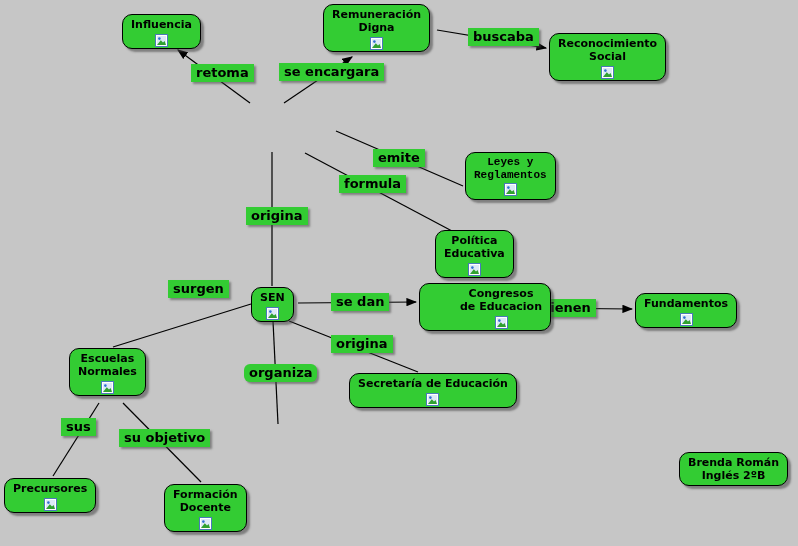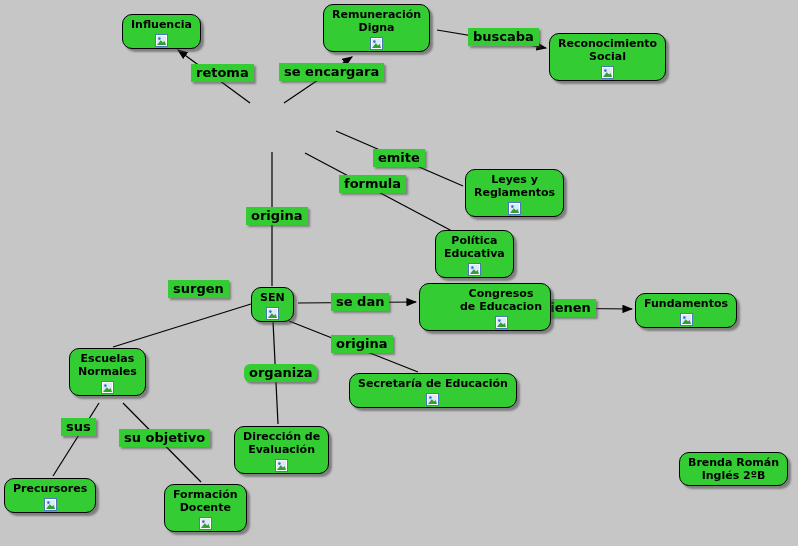--- a/index.html
+++ b/index.html
@@ -110,21 +110,21 @@
 Social</span>
     <span class="resource-icon"><svg viewBox="0 0 13 13" width="13" height="13">
           <rect x="0.5" y="0.5" width="12" height="12" fill="#fff" stroke="#4a79b8"></rect>
           <rect x="2" y="2" width="9" height="9" fill="#dce9f7"></rect>
           <circle cx="4.4" cy="4.6" r="1.3" fill="#2f6fd0"></circle>
           <path d="M2 11 L5.8 6.2 L8 8.6 L9.6 7 L11 11 Z" fill="#2fa12f"></path>
         </svg></span>
   </div>
 
 
-  <div class="node" style="left:465px; top:169px;">
+  <div class="node" style="left:465px; top:152px;font-family:Liberation Mono, monospace;">
     <span class="node-label">Leyes y
 Reglamentos</span>
     <span class="resource-icon"><svg viewBox="0 0 13 13" width="13" height="13">
           <rect x="0.5" y="0.5" width="12" height="12" fill="#fff" stroke="#4a79b8"></rect>
           <rect x="2" y="2" width="9" height="9" fill="#dce9f7"></rect>
           <circle cx="4.4" cy="4.6" r="1.3" fill="#2f6fd0"></circle>
           <path d="M2 11 L5.8 6.2 L8 8.6 L9.6 7 L11 11 Z" fill="#2fa12f"></path>
         </svg></span>
   </div>
 
@@ -184,30 +184,20 @@
   <div class="node" style="left:349px; top:373px;">
     <span class="node-label">Secretaría de Educación</span>
     <span class="resource-icon"><svg viewBox="0 0 13 13" width="13" height="13">
           <rect x="0.5" y="0.5" width="12" height="12" fill="#fff" stroke="#4a79b8"></rect>
           <rect x="2" y="2" width="9" height="9" fill="#dce9f7"></rect>
           <circle cx="4.4" cy="4.6" r="1.3" fill="#2f6fd0"></circle>
           <path d="M2 11 L5.8 6.2 L8 8.6 L9.6 7 L11 11 Z" fill="#2fa12f"></path>
         </svg></span>
   </div>
 
-  <div class="node" style="left:234px; top:426px;">
-    <span class="node-label">Dirección de
-Evaluación</span>
-    <span class="resource-icon"><svg viewBox="0 0 13 13" width="13" height="13">
-          <rect x="0.5" y="0.5" width="12" height="12" fill="#fff" stroke="#4a79b8"></rect>
-          <rect x="2" y="2" width="9" height="9" fill="#dce9f7"></rect>
-          <circle cx="4.4" cy="4.6" r="1.3" fill="#2f6fd0"></circle>
-          <path d="M2 11 L5.8 6.2 L8 8.6 L9.6 7 L11 11 Z" fill="#2fa12f"></path>
-        </svg></span>
-  </div>
 
   <div class="node" style="left:4px; top:478px;">
     <span class="node-label">Precursores</span>
     <span class="resource-icon"><svg viewBox="0 0 13 13" width="13" height="13">
           <rect x="0.5" y="0.5" width="12" height="12" fill="#fff" stroke="#4a79b8"></rect>
           <rect x="2" y="2" width="9" height="9" fill="#dce9f7"></rect>
           <circle cx="4.4" cy="4.6" r="1.3" fill="#2f6fd0"></circle>
           <path d="M2 11 L5.8 6.2 L8 8.6 L9.6 7 L11 11 Z" fill="#2fa12f"></path>
         </svg></span>
   </div>

